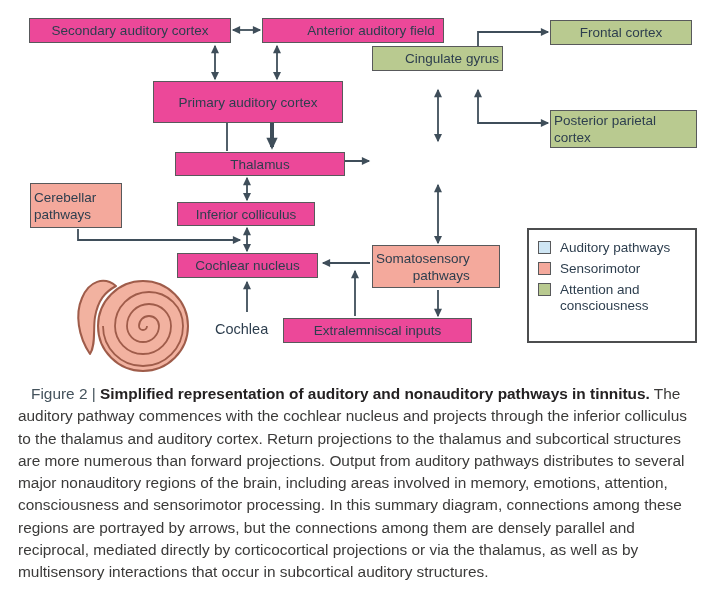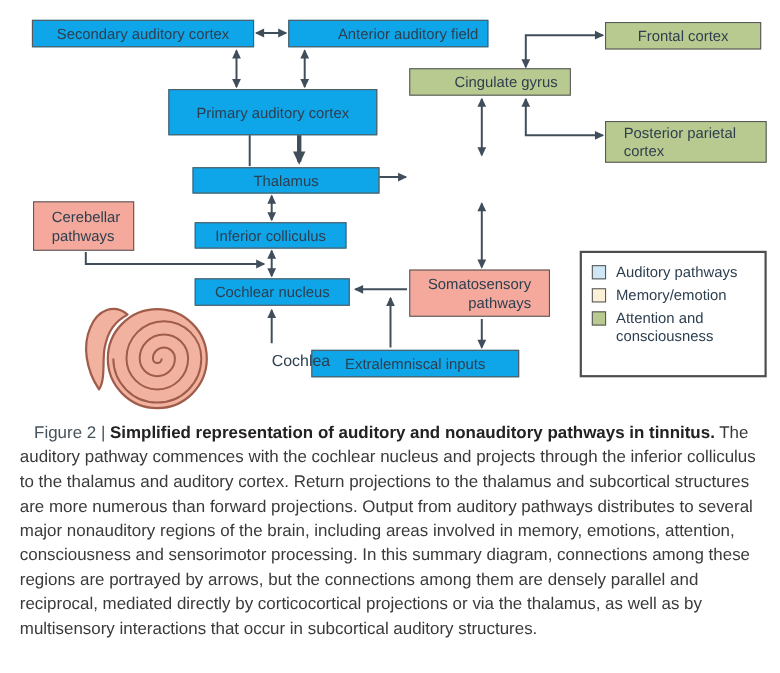--- a/index.html
+++ b/index.html
@@ -2,22 +2,22 @@
 <html><head>
 <meta charset="utf-8">
 <style>
   html,body{margin:0;padding:0;background:#ffffff;}
   #page{position:relative;width:709px;height:612px;background:#ffffff;overflow:hidden;
         font-family:"Liberation Sans",sans-serif;}
   
   .node{position:absolute;box-sizing:border-box;border:1.5px solid #58595b;
         display:flex;align-items:center;justify-content:center;text-align:center;
         font-size:13.5px;line-height:17px;color:#2d3e4e;white-space:pre-line;}
-  .node.left{justify-content:flex-start;text-align:left;padding-left:16px;}
-  .blue{background:#0ea5e9;}
+  .node.left{justify-content:flex-start;text-align:left;padding-left:3px;}
+  .blue{background:#ec4899;}
   .green{background:#b9ca90;}
   .pink{background:#f4a99c;}
   .cream{background:#fbf1d6;}
   .free-label{position:absolute;font-size:14.5px;color:#2d3e4e;white-space:nowrap;}
   
   #arrows{position:absolute;left:0;top:0;pointer-events:none;}
   .ar{stroke:#3f4e5a;stroke-width:1.8;fill:none;}
   .ar-bold{stroke:#3f4e5a;stroke-width:4;fill:none;}
   
   .legend{position:absolute;left:527px;top:228px;width:170px;height:115px;box-sizing:border-box;
@@ -70,43 +70,43 @@
     <path class="ar" d="M478,90 V123 H548" marker-start="url(#ah)" marker-end="url(#ah)"></path>
     <path class="ar" d="M438,185 V243" marker-start="url(#ah)" marker-end="url(#ah)"></path>
     <path class="ar" d="M370,263 H323" marker-end="url(#ah)"></path>
     <path class="ar" d="M438,290 V316" marker-end="url(#ah)"></path>
     <path class="ar" d="M355,316 V271" marker-end="url(#ah)"></path>
   </svg>
 
   <div class="node blue" style="left:29px;top:18px;width:202px;height:25px;">Secondary auditory cortex</div>
   <div class="node blue" style="left:262px;top:18px;width:182px;height:25px;padding-left:36px;">Anterior auditory field</div>
   <div class="node green" style="left:550px;top:20px;width:142px;height:25px;">Frontal cortex</div>
-  <div class="node green" style="left:372px;top:62px;width:147px;height:25px;padding-left:29px;">Cingulate gyrus</div>
+  <div class="node green" style="left:372px;top:46px;width:131px;height:25px;padding-left:29px;">Cingulate gyrus</div>
   <div class="node blue" style="left:153px;top:81px;width:190px;height:42px;">Primary auditory cortex</div>
   <div class="node green left" style="left:550px;top:110px;width:147px;height:38px;">Posterior parietal
 cortex</div>
   <div class="node blue" style="left:175px;top:152px;width:170px;height:24px;">Thalamus</div>
   <div class="node pink left" style="left:30px;top:183px;width:92px;height:45px;">Cerebellar
 pathways</div>
   <div class="node blue" style="left:177px;top:202px;width:138px;height:24px;">Inferior colliculus</div>
   <div class="node blue" style="left:177px;top:253px;width:141px;height:25px;">Cochlear nucleus</div>
   <div class="node pink left" style="left:372px;top:245px;width:128px;height:43px;text-align:right;">Somatosensory
 pathways</div>
   <div class="node blue" style="left:283px;top:318px;width:189px;height:25px;">Extralemniscal inputs</div>
 
-  <div class="free-label" style="left:215px;top:321px;margin-left:32px;">Cochlea</div>
+  <div class="free-label" style="left:215px;top:321px;">Cochlea</div>
 
   <div class="legend">
     <div class="leg-row">
       <span class="leg-sw sw-blue"></span>
       <span class="leg-label">Auditory pathways</span>
     </div>
     <div class="leg-row">
-      <span class="leg-sw sw-cream"></span>
-      <span class="leg-label">Memory/emotion</span>
+      <span class="leg-sw sw-pink"></span>
+      <span class="leg-label">Sensorimotor</span>
     </div>
     <div class="leg-row">
       <span class="leg-sw sw-green"></span>
       <span class="leg-label">Attention and
 consciousness</span>
     </div>
   </div>
 
   <p class="caption"><span class="cap-fig">Figure 2 | </span><span class="cap-title">Simplified representation of auditory and nonauditory pathways in tinnitus.</span><span> The auditory pathway commences with the cochlear nucleus and projects through the inferior colliculus to the thalamus and auditory cortex. Return projections to the thalamus and subcortical structures are more numerous than forward projections. Output from auditory pathways distributes to several major nonauditory regions of the brain, including areas involved in memory, emotions, attention, consciousness and sensorimotor processing. In this summary diagram, connections among these regions are portrayed by arrows, but the connections among them are densely parallel and reciprocal, mediated directly by corticocortical projections or via the thalamus, as well as by multisensory interactions that occur in subcortical auditory structures.</span></p>
 

